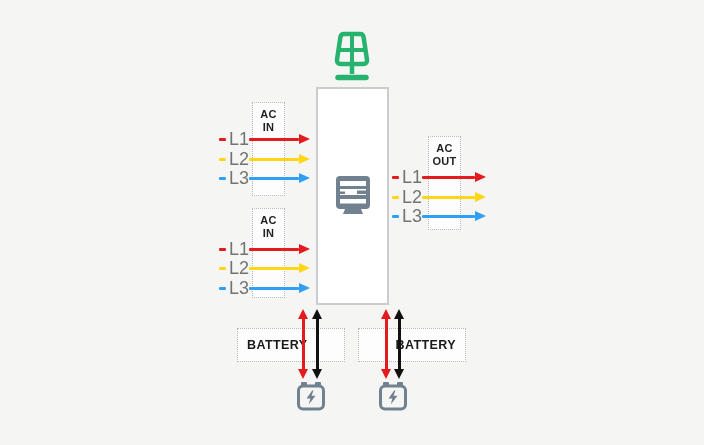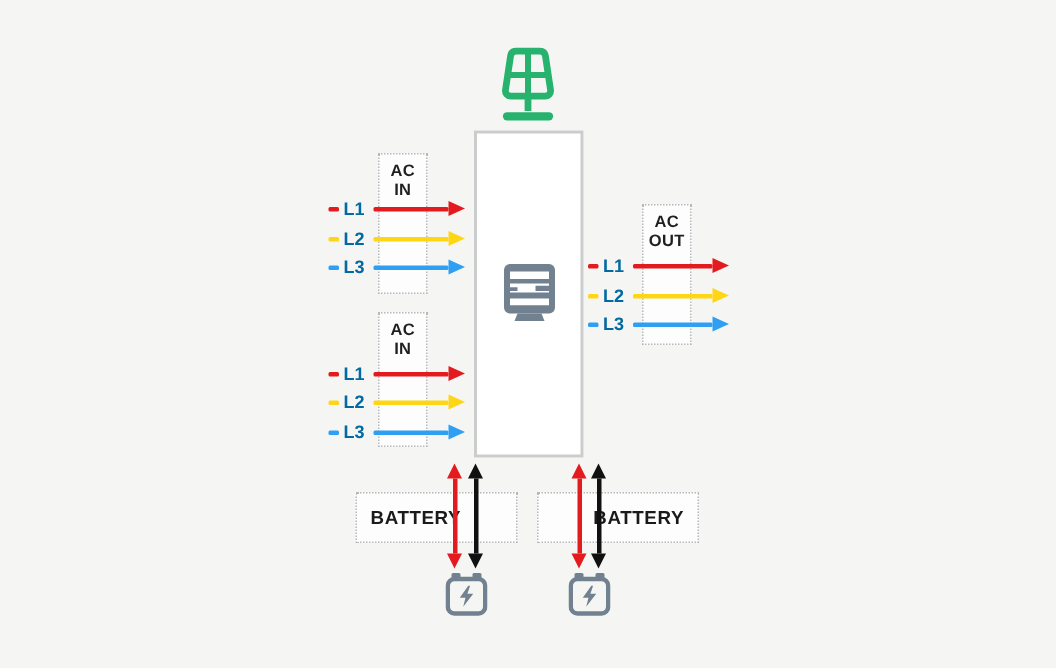--- a/index.html
+++ b/index.html
@@ -21,21 +21,21 @@
   .box-bat{top:328px;width:108px;height:34px;display:flex;align-items:center;}
   .box-bat-left{left:237px;justify-content:flex-start;padding-left:9px;}
   .box-bat-right{left:358px;justify-content:flex-end;padding-right:9px;}
   .bat-label{font-size:12.5px;font-weight:700;letter-spacing:.4px;color:#1a1a1a;}
 
   
   .phase{position:absolute;height:20px;display:flex;align-items:center;z-index:3;}
   .phase.in{width:91px;}
   .phase.out{width:94px;}
   .stub{width:7px;height:3px;background:currentColor;border-radius:1px;margin-right:3px;flex:none;}
-  .phase-label{width:18px;font-size:12px;font-weight:700;color:#0369a1;flex:none;margin-right:2px;}
+  .phase-label{width:18px;font-size:18px;font-weight:400;color:#737373;flex:none;margin-right:2px;}
   .shaft{flex:1;height:3px;background:currentColor;border-radius:1px;}
   .head{flex:none;width:0;height:0;border-top:5.5px solid transparent;
     border-bottom:5.5px solid transparent;border-left:11px solid currentColor;}
 
   
   .varrow{position:absolute;top:309px;height:70px;width:12px;display:flex;
     flex-direction:column;align-items:center;z-index:3;}
   .vhead-up{width:0;height:0;border-left:5.5px solid transparent;border-right:5.5px solid transparent;
     border-bottom:10px solid currentColor;flex:none;}
   .vhead-down{width:0;height:0;border-left:5.5px solid transparent;border-right:5.5px solid transparent;

